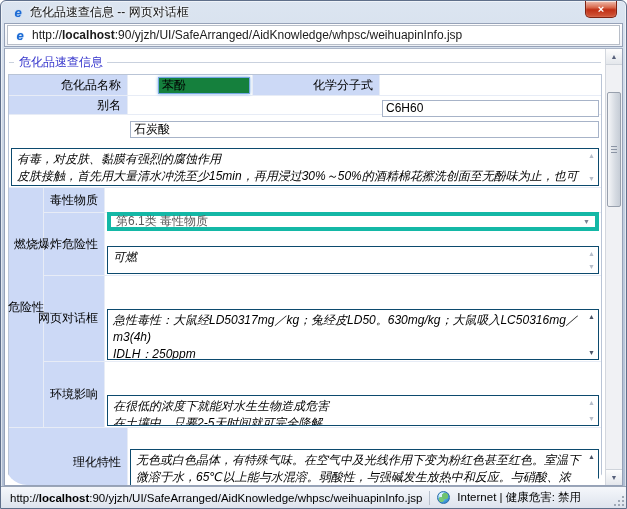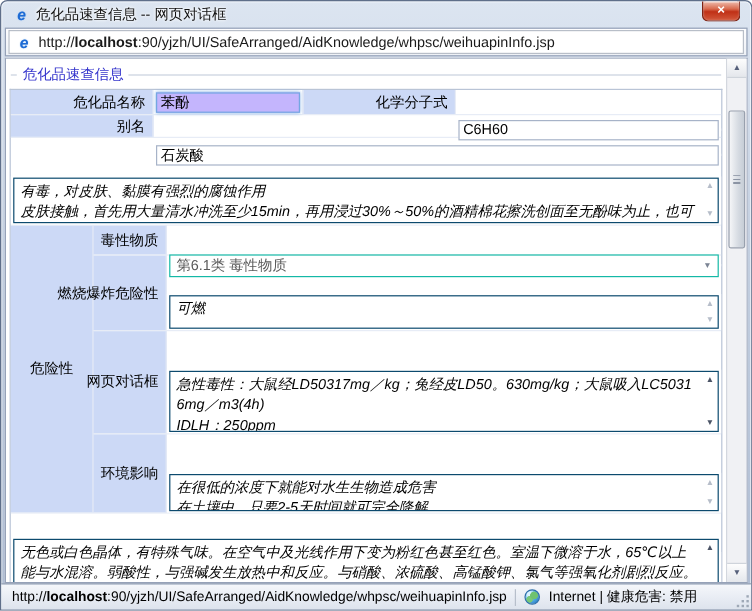--- a/index.html
+++ b/index.html
@@ -28,46 +28,46 @@
   .addressbar{position:absolute;top:22px;left:3px;right:3px;height:24px;
     background:linear-gradient(180deg,#fdfdfe,#eef1f6);
     border:1px solid #96a2b8;display:flex;align-items:center;padding:0 2px;}
   .address-input{flex:1;height:20px;background:#fff;border:1px solid #b8bec8;
     display:flex;align-items:center;gap:5px;padding:0 5px;overflow:hidden;}
   .url-text{white-space:nowrap;color:#1a1a1a;}
   .url-text .b{font-weight:bold;}
   
   .content{position:absolute;top:47px;left:3px;right:3px;bottom:22px;
     background:#fff;border:1px solid #96a2b8;border-top:1px solid #aab4c6;display:flex;}
-  .page-inner{flex:1;overflow:hidden;padding:2px 3px 0 3px;}
+  .page-inner{flex:1;overflow:hidden;padding:2px 3px 0 3px;border-radius:22px;}
   .legend-row{height:20px;display:flex;align-items:center;padding:2px 1px 0 1px;}
   .legend-line{height:1px;background:#c9d1de;}
   .legend-line.short{width:5px;}
   .legend-line.long{flex:1;}
   .legend-text{color:#3434cc;padding:0 4px 0 5px;white-space:nowrap;}
   
   .ftable{margin:3px 0 0 0;border:1px solid #b9c4d6;border-bottom:none;}
   .trow{display:flex;border-bottom:1px solid #e7ecf6;}
   .lbl{background:#ccd9f6;display:flex;align-items:center;justify-content:flex-end;
     padding-right:6px;white-space:nowrap;border-right:1px solid #e7ecf6;flex:none;}
   .lbl.w-full{width:119px;}
   .lbl.w-mid{width:128px;border-left:1px solid #e7ecf6;}
-  .lbl.outer{width:69px;justify-content:center;padding-right:0;}
+  .lbl.outer{width:35px;justify-content:center;padding-right:0;}
   .lbl.inner-lbl{width:61px;overflow:visible;}
   .inner{flex:1;display:flex;flex-direction:column;}
   .irow{display:flex;border-bottom:1px solid #e7ecf6;}
   .irow:last-child{border-bottom:none;}
   .ccell{background:#fff;padding:1px 2px;display:flex;align-items:center;}
   .ccell.fix{width:124px;flex:none;}
   .ccell.grow{flex:1;margin-top:32px;}
   input.txt{width:100%;height:17px;border:1px solid #a7b3c8;background:#fff;
     font:12px "Liberation Sans","DejaVu Sans",sans-serif;padding:0 3px;outline:none;}
-  input.txt.focused{border:1px solid #74a7e2;background:#c4b5fd;
-    box-shadow:0 0 3px rgba(105,160,225,.85);}
-  .select{width:100%;height:19px;border:1px solid #14b8a6;background:#fff;
+  input.txt.focused{border:1px solid #74a7e2;background:#15803d;
+    box-shadow:0 0 3px rgba(105,160,225,.85);margin-left:28px;}
+  .select{width:100%;height:19px;border:4px solid #14b8a6;background:#fff;
     display:flex;align-items:center;padding:0 5px;color:#5a5a5a;}
   .sel-arrow{margin-left:auto;color:#7b8494;font-size:7px;line-height:1;}
   .ta{position:relative;width:100%;height:100%;border:1px solid #0c4a6e;
     background:#fff;overflow:hidden;font-style:italic;}
   .ta-text{padding:2px 17px 0 5px;white-space:pre-wrap;line-height:17px;word-break:break-all;}
   .arr{position:absolute;right:3px;font-size:7px;line-height:1;}
   .arr.up{top:3px;}
   .arr.down{bottom:3px;}
   .arr.dim{color:#b6bdc9;}
   .arr.dark{color:#4b5466;}
@@ -210,20 +210,21 @@
                   <span class="arr up dim">▲</span>
                   <span class="arr down dim">▼</span>
                 </div>
               </div>
             </div>
 
           </div>
         </div>
 
         <div class="trow" style="height:70px">
+          <div class="lbl w-full">理化特性</div>
           <div class="ccell grow">
             <div class="ta" style="height:60px">
               <div class="ta-text">无色或白色晶体，有特殊气味。在空气中及光线作用下变为粉红色甚至红色。室温下微溶于水，65℃以上能与水混溶。弱酸性，与强碱发生放热中和反应。与硝酸、浓硫酸、高锰酸钾、氯气等强氧化剂剧烈反应。能腐蚀部分塑料、橡胶和涂层，热苯酚能腐蚀铝、镁、铅和锌等金属
 熔点：40.69℃</div>
               <span class="arr up dark">▲</span>
               <span class="arr down dark">▼</span>
             </div>
           </div>
         </div>
 

